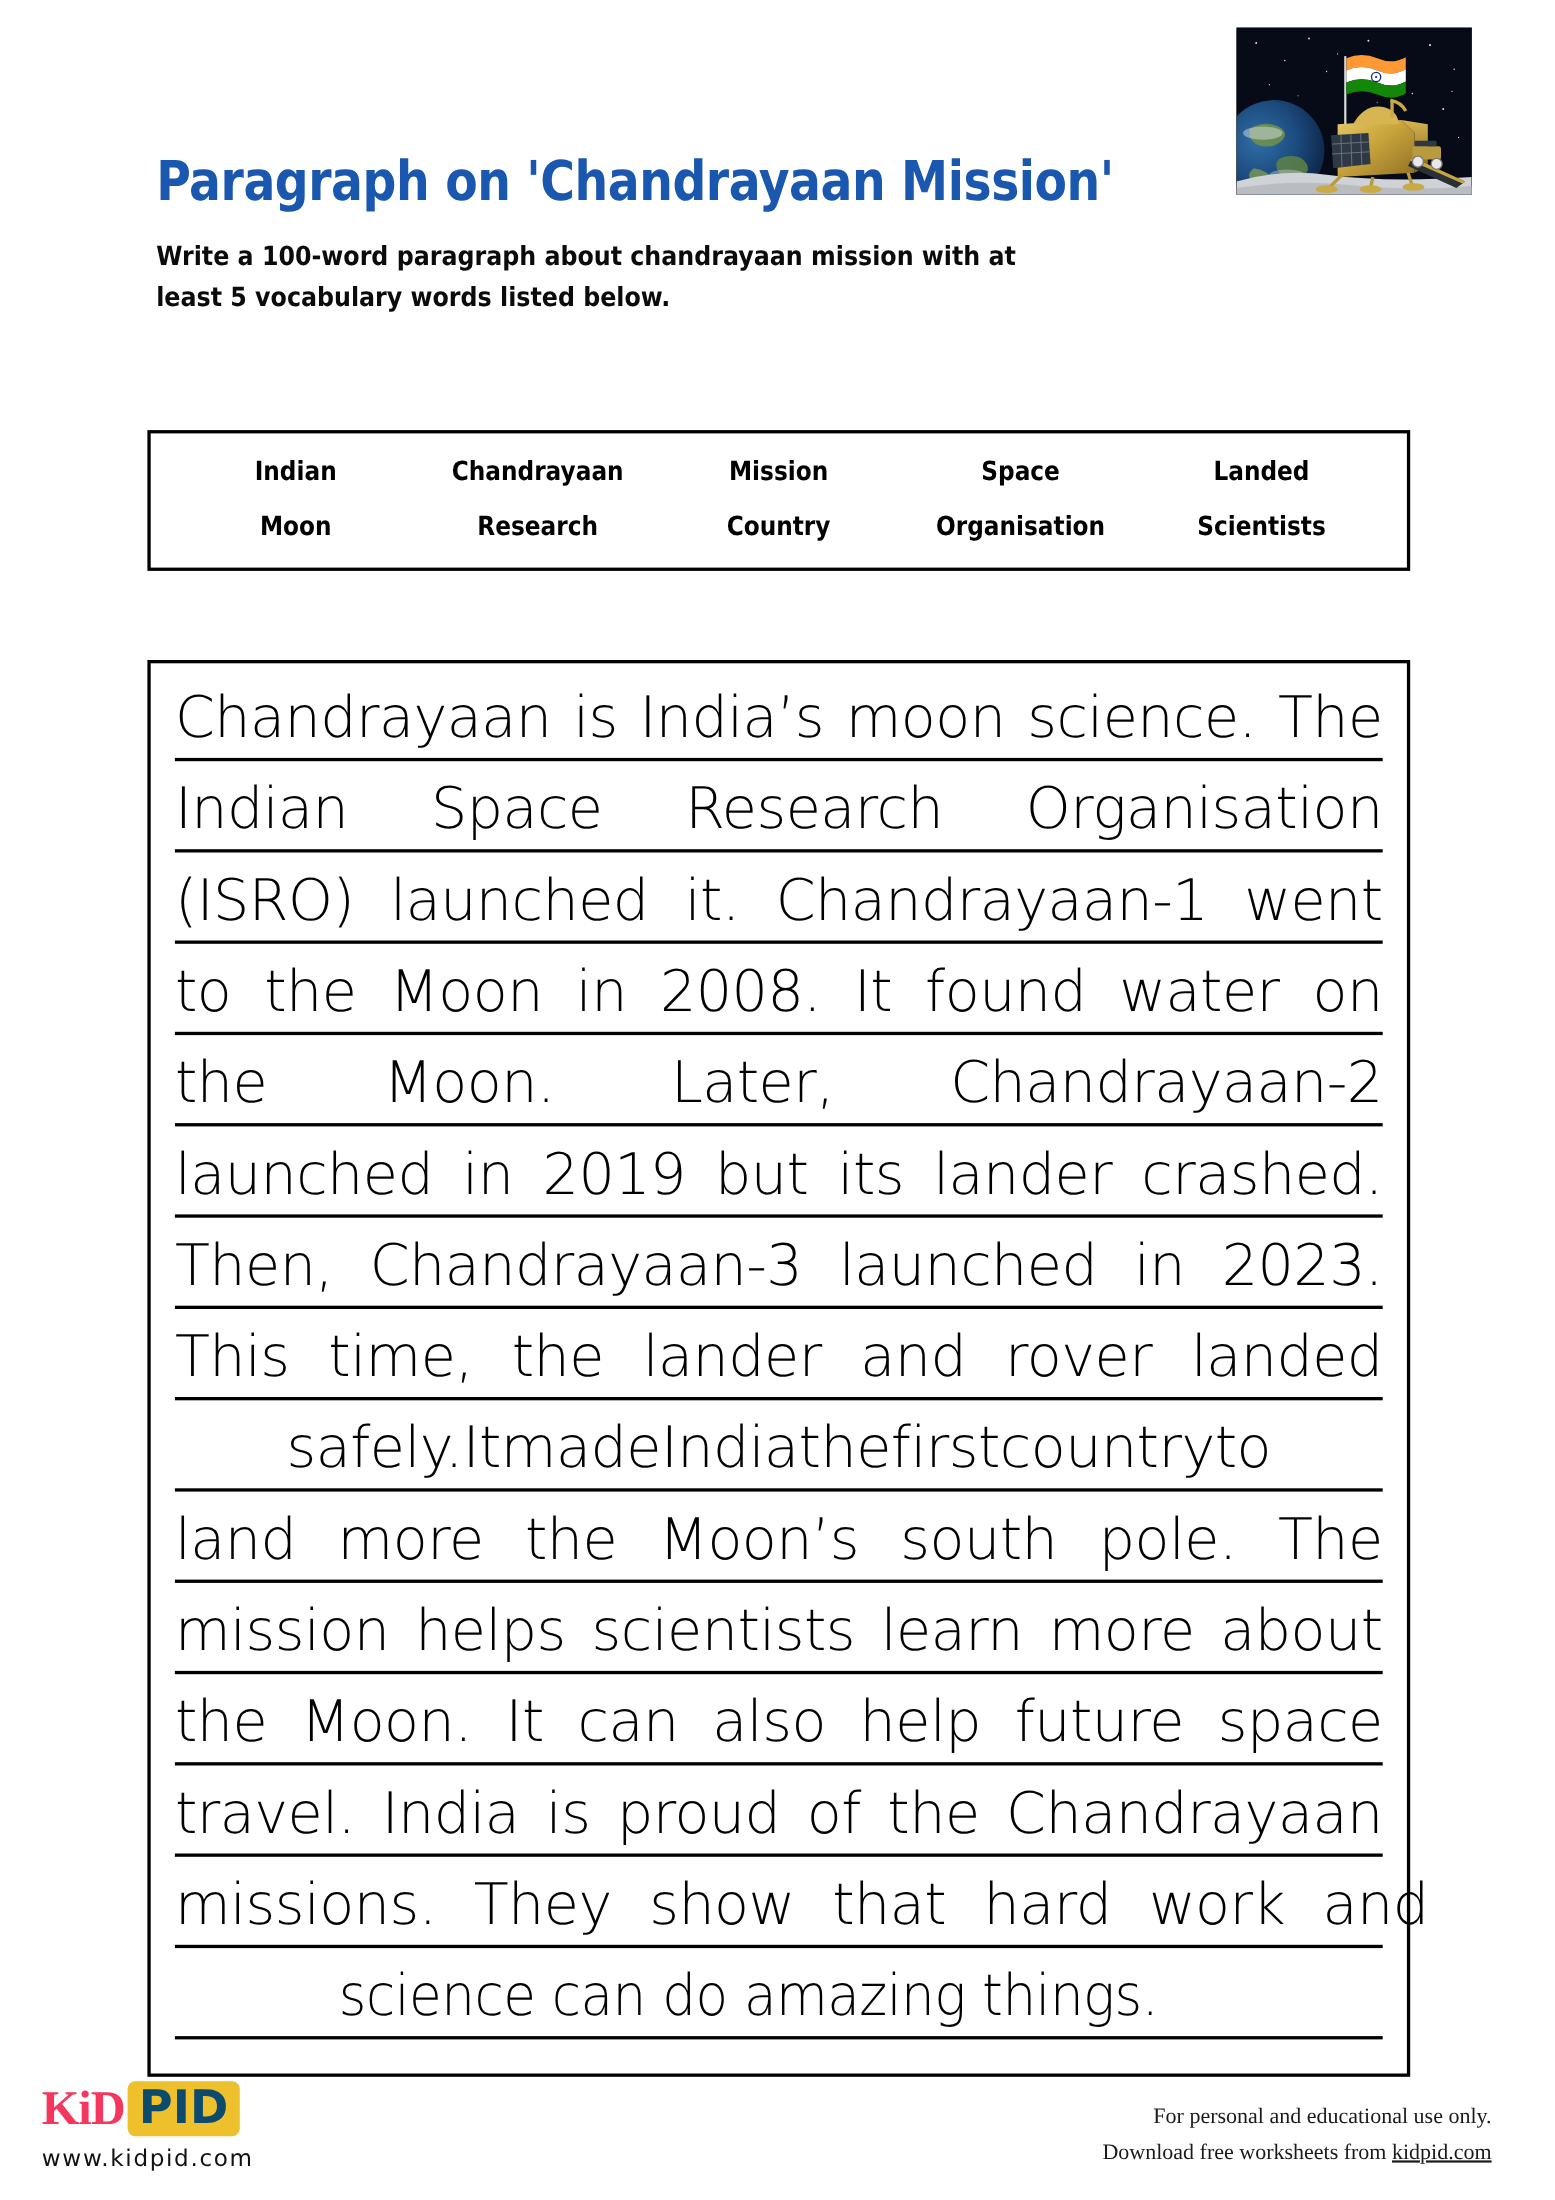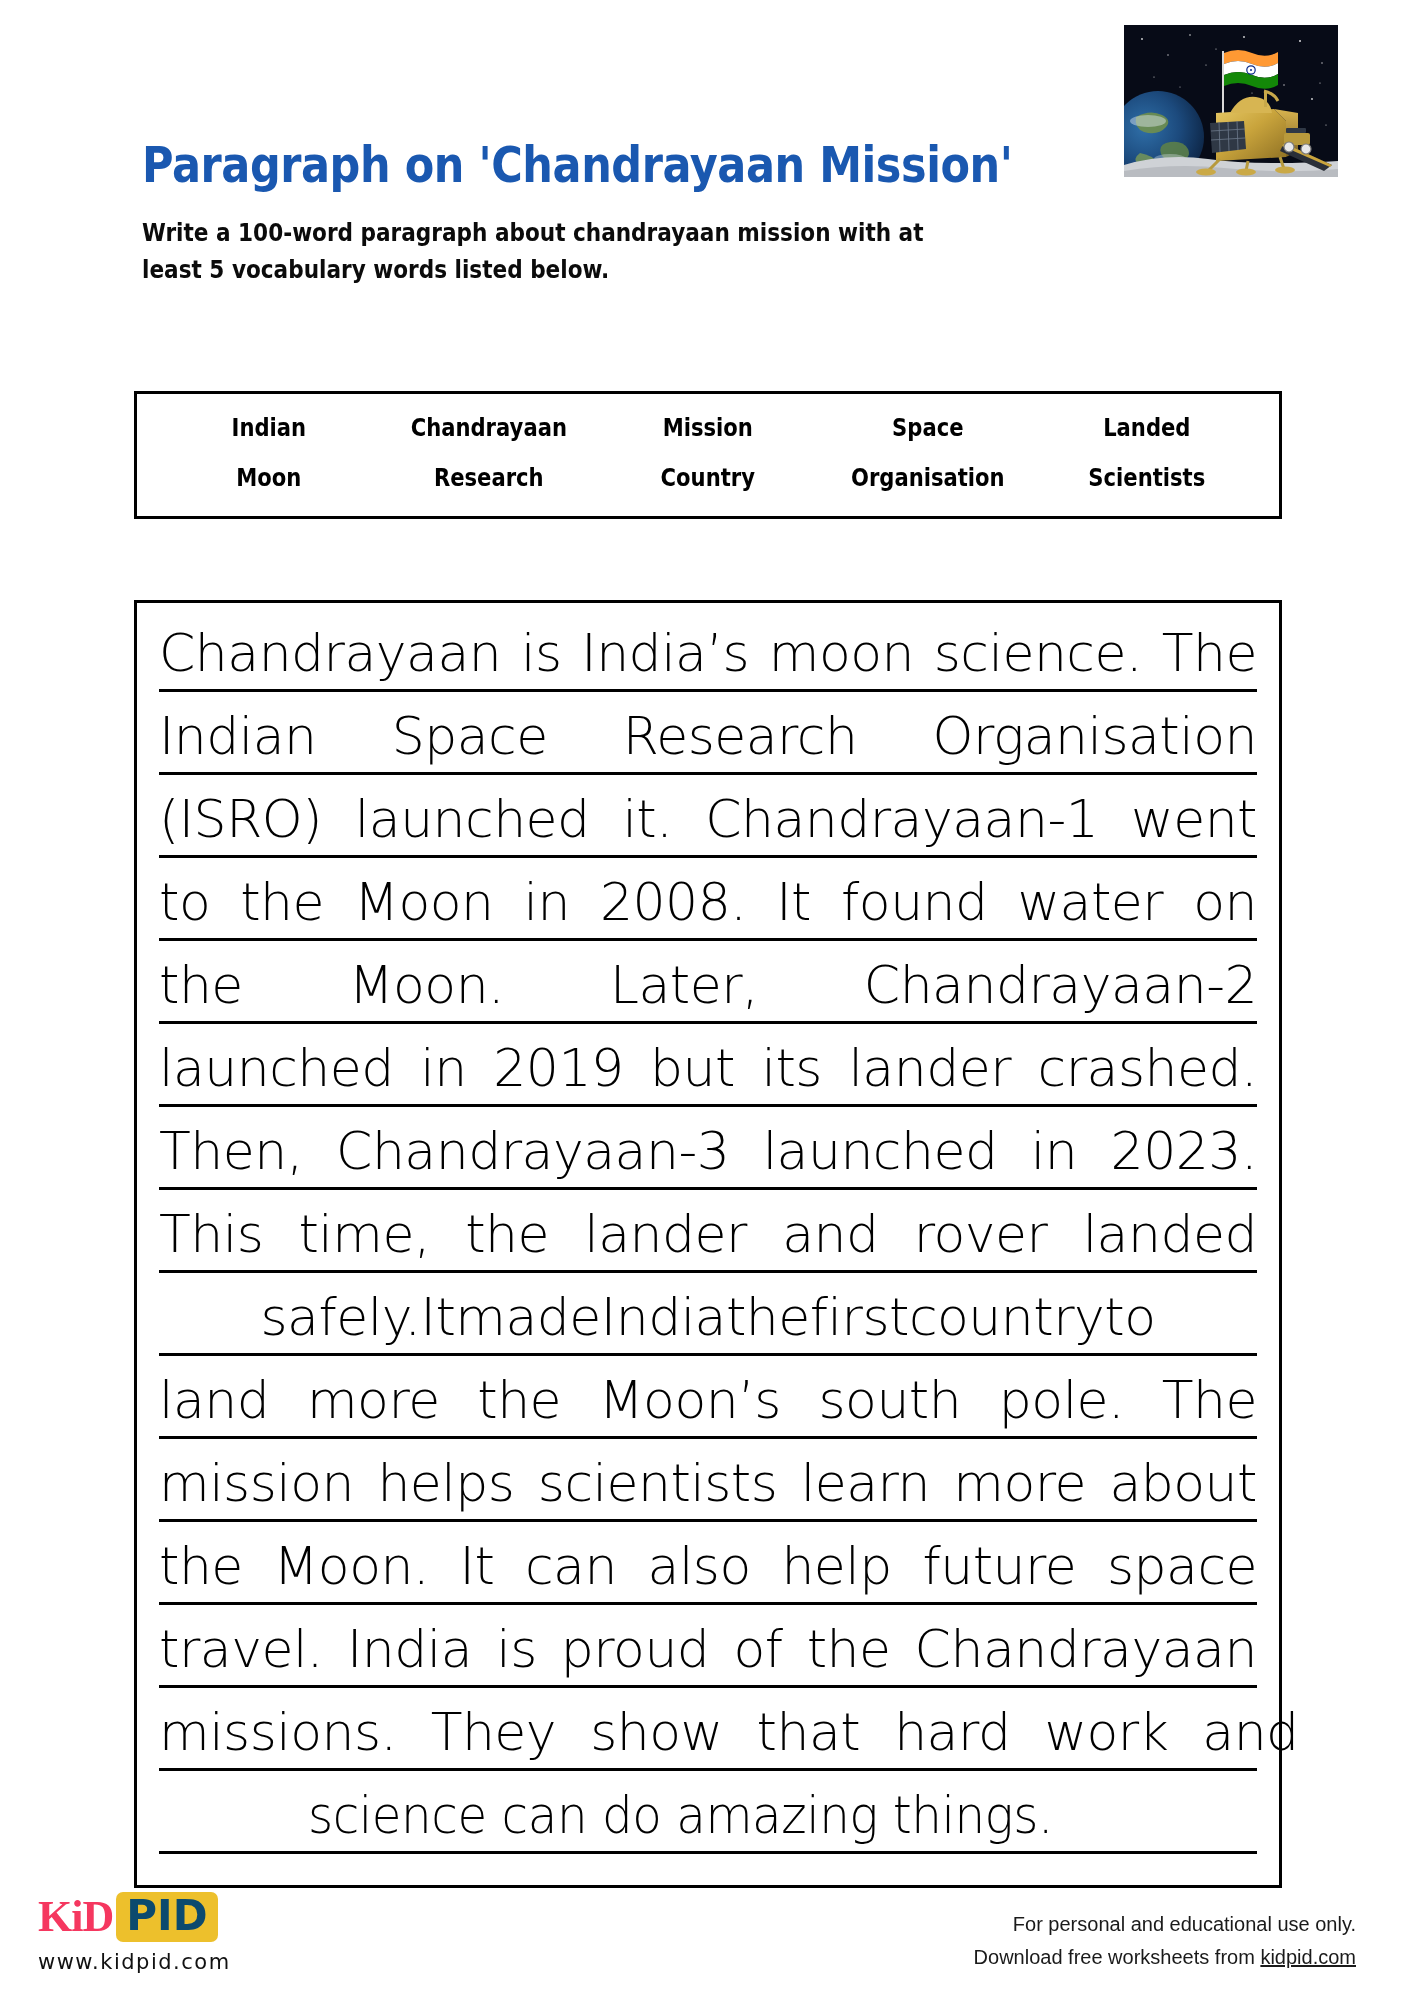--- a/index.html
+++ b/index.html
@@ -178,21 +178,21 @@
     font-size: 21px;
     color: #111111;
     letter-spacing: 1.5px;
   }
 
   .footer-right {
     position: absolute;
     right: 58px;
     top: 1908px;
     text-align: right;
-    font-family: Liberation Sans, sans-serif;
+    font-family: Liberation Serif, serif;
     font-size: 20px;
     color: #1a1a1a;
     line-height: 1.65;
   }
   .footer-link {
     text-decoration: underline;
     color: #1a1a1a;
   }
 </style>
 </head>

